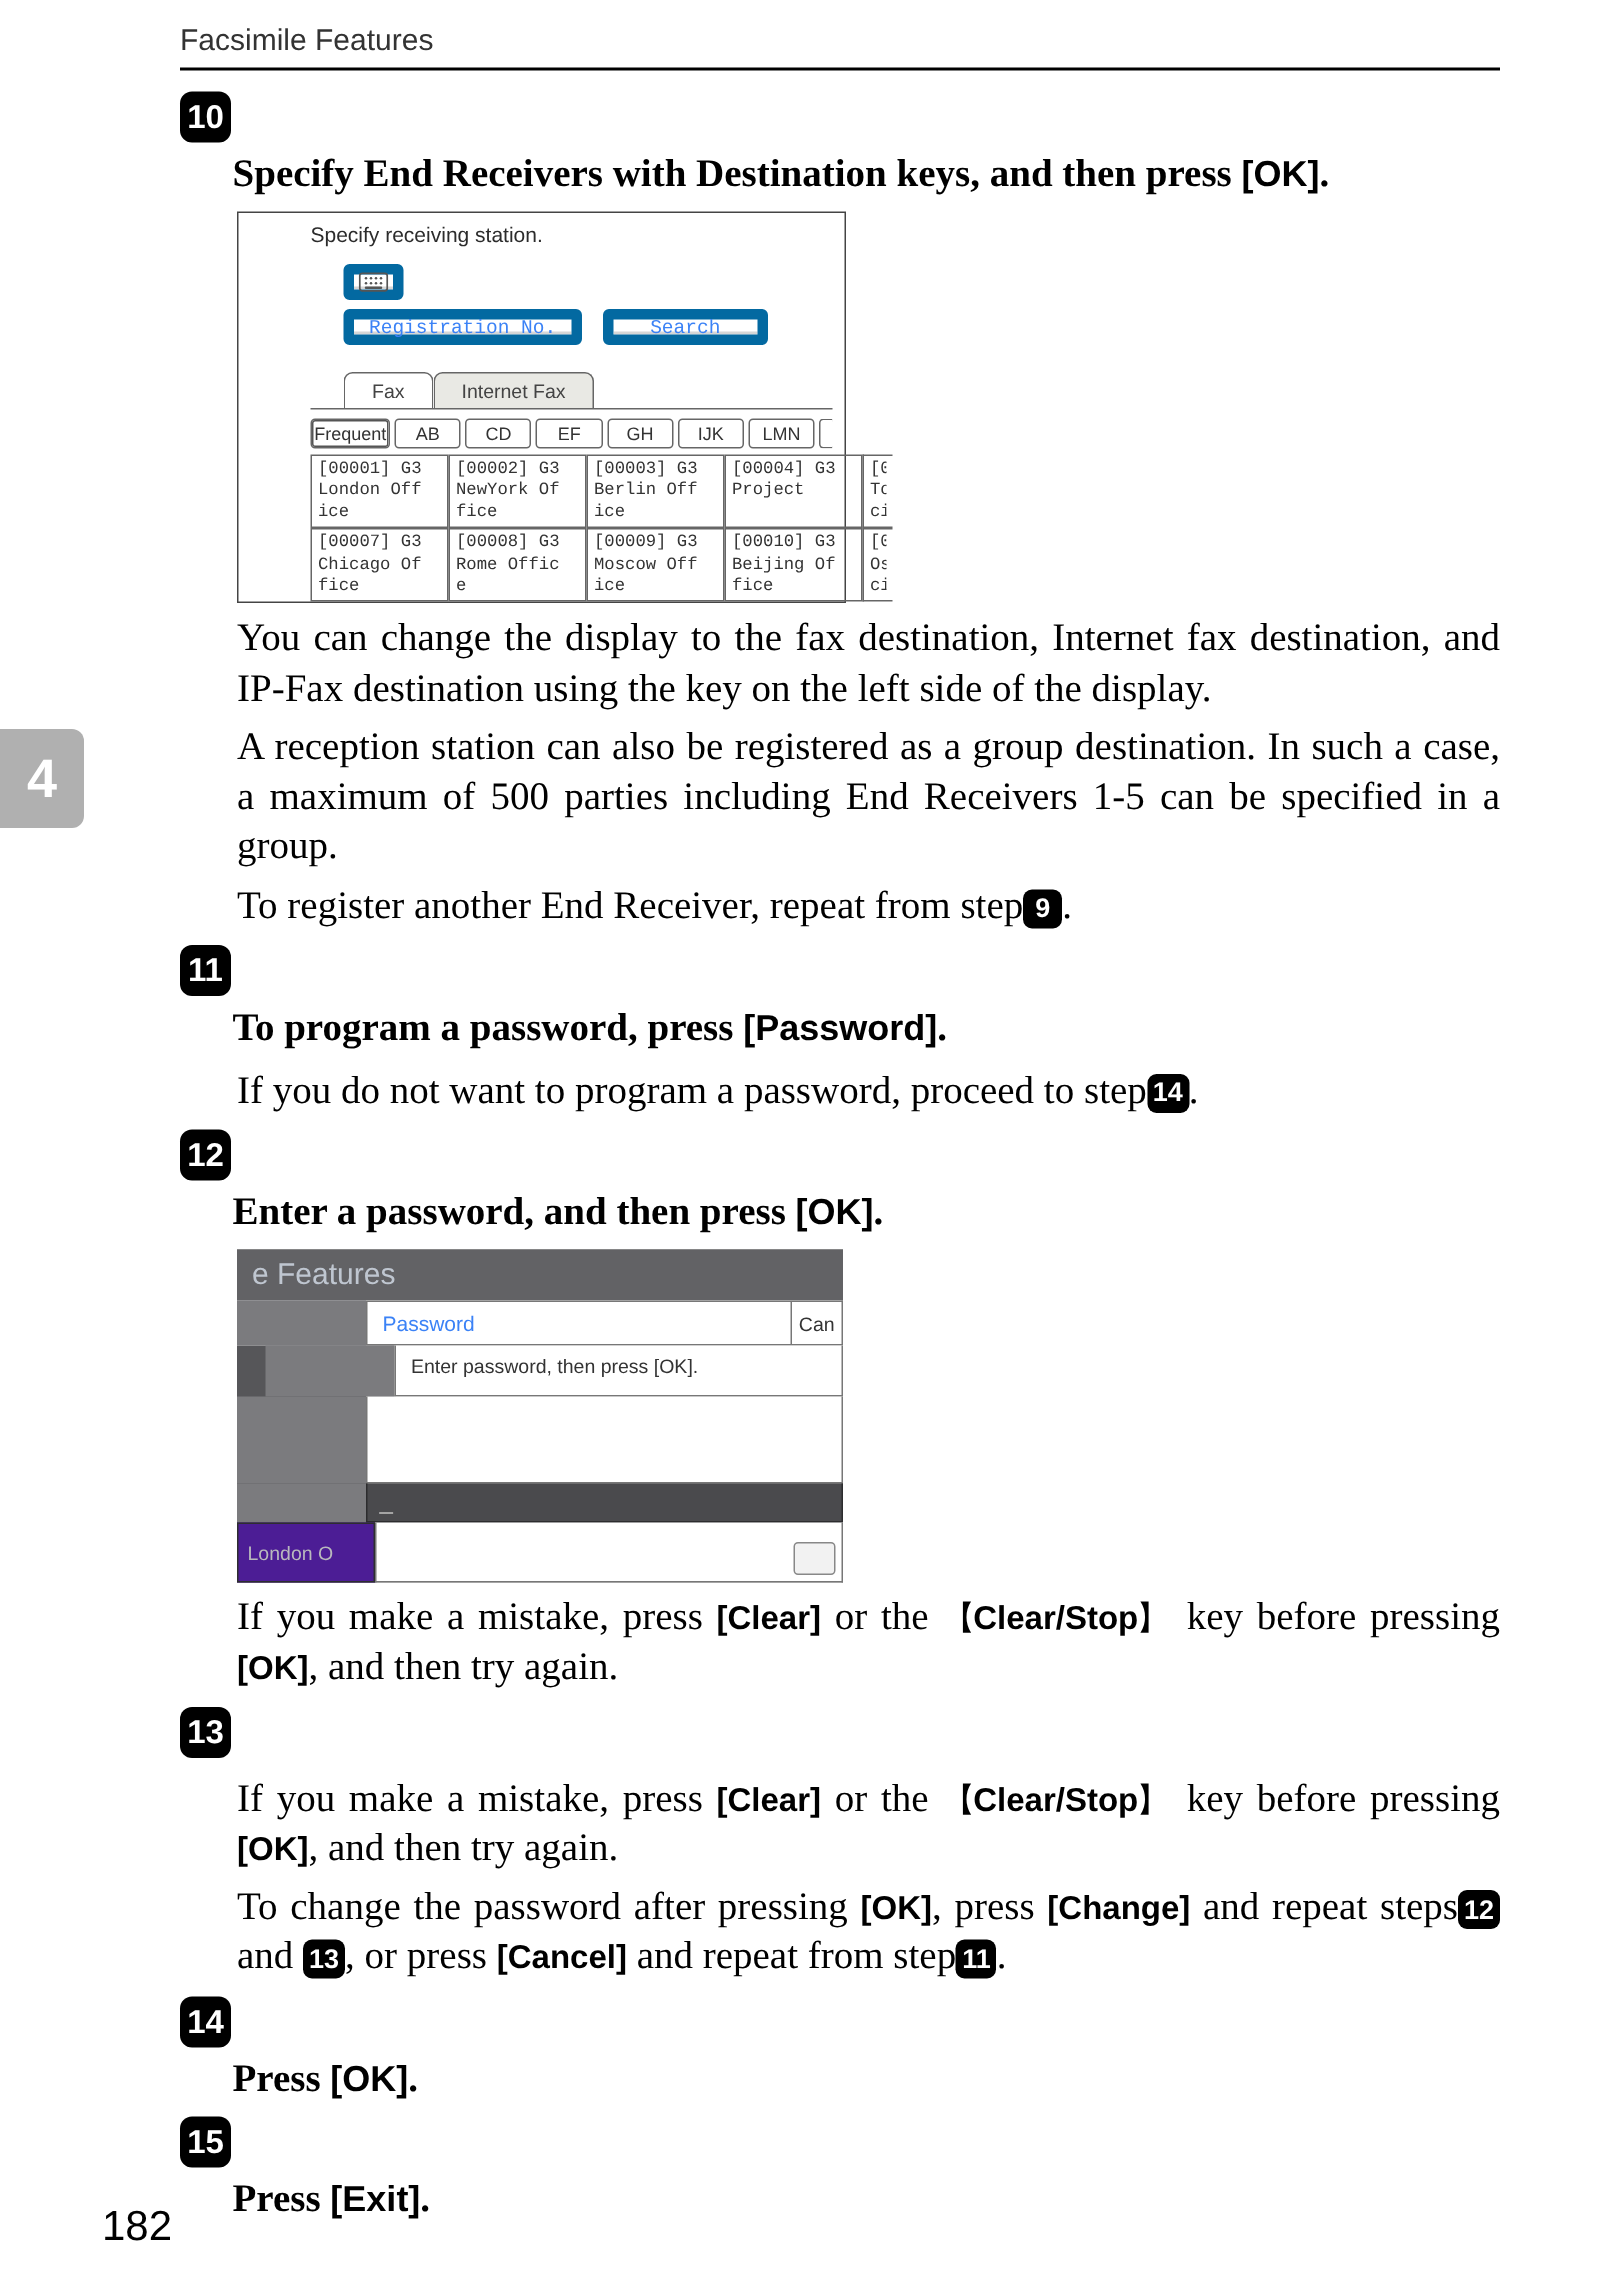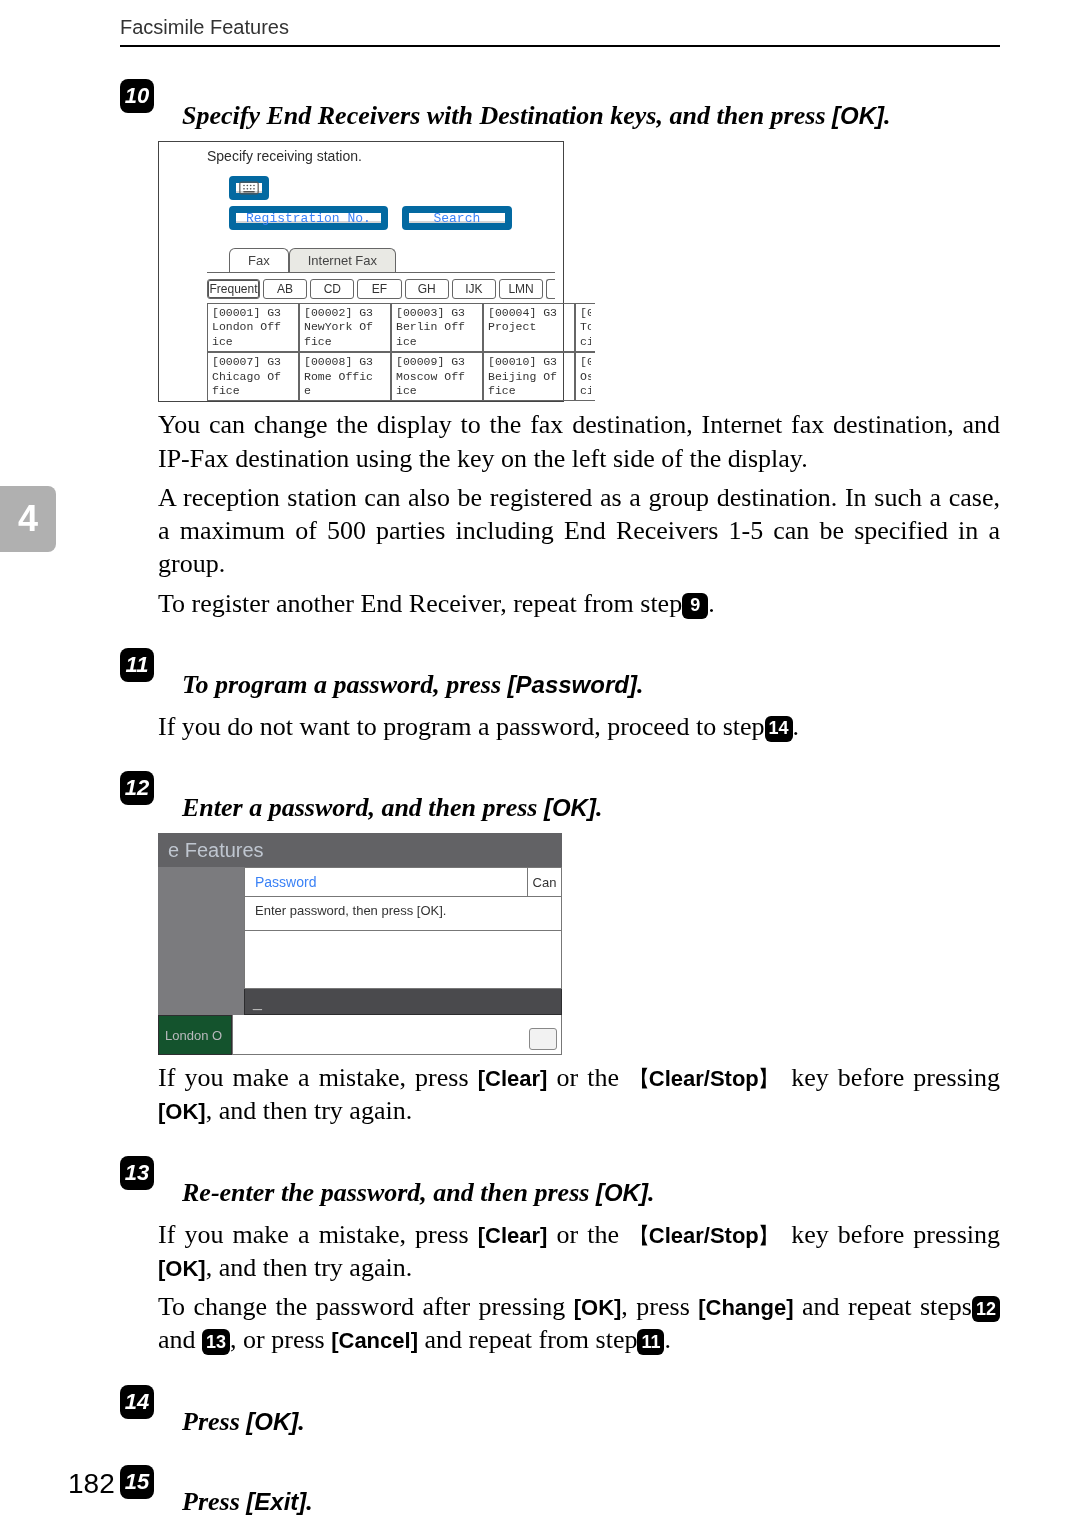--- a/index.html
+++ b/index.html
@@ -63,23 +63,22 @@
     font-family: Arial, Helvetica, sans-serif;
     font-weight:700;
     font-size:22px;
     vertical-align:middle;
   }
   .step-badge.sm {
     min-width:26px; height:26px; font-size:18px; border-radius:6px;
   }
 
   .step-line {
-    display:flex; align-items:center; gap:28px;
+    display:flex; align-items:flex-start; gap:1px;
     margin: 10px 0 10px 0;
-    font-style: italic;
   }
   .step-title {
     font-size:26px; font-weight:700;margin-top:40px;
   }
   .ui-key { font-family: Arial, Helvetica, sans-serif; font-weight:700; font-size:24px; }
   .ui-key-s { font-family: Arial, Helvetica, sans-serif; font-weight:700; font-size:22px; }
 
   .body-text {
     font-size:26px; line-height:1.28;
     margin: 6px 0 6px 38px;
@@ -193,20 +192,21 @@
     border:1px solid #777;
     font-size:14px;
   }
   .scr2 .can-btn {
     width:34px; background:#fff; border:1px solid #777; border-left:none;
     display:flex; align-items:center; justify-content:center;
     font-size:13px; color:#333;
   }
   .scr2 .row2 {
     display:flex;
+    padding-left:19px;
   }
   .scr2 .row2 .left-gap { height:34px; }
   .scr2 .instr {
     flex:1; background:#fff; color:#333;
     padding:6px 10px;
     border:1px solid #777; border-top:none;
     font-size:13px;
   }
   .scr2 .mid { height:58px; display:flex; }
   .scr2 .mid .left-gap { height:58px; }
@@ -218,22 +218,22 @@
   .scr2 .inputbar .field {
     flex:1; height:26px; background:#4a4a4d;
     border:1px solid #2c2c2e; border-top:none;
     display:flex; align-items:center; padding-left:8px;
     color:#bdbdbd; font-size:16px;
   }
   .scr2 .bottom {
     display:flex; height:40px;
   }
   .scr2 .bottom .list-item {
-    width:74px;
-    background:#14532d;
+    width:92px;
+    background:#4c1d95;
     border:1px solid #2e2e30;
     color:#b9b9bd; font-size:13px;
     display:flex; align-items:center; padding-left:6px;text-align:center;
   }
   .scr2 .bottom .space {
     flex:1; background:#fff; border:1px solid #777; border-top:none;
     display:flex; justify-content:flex-end; align-items:flex-end; padding:4px;
   }
   .tiny-btn {
     width:28px; height:22px; border:1px solid #888; border-radius:3px;
@@ -404,23 +404,20 @@
       </div>
     </div>
   </div>
 
   <p class="body-text">
     <span>If you make a mistake, press </span><span class="ui-key-s">[Clear]</span><span> or the </span><span class="hwkey ui-key-s">Clear/Stop</span><span> key before pressing </span><span class="ui-key-s">[OK]</span><span>, and then try again.</span>
   </p>
 
   <div class="step-line">
     <span class="step-badge">13</span>
-    <span class="step-title">
-      <span>Re-enter the password, and then press </span><span class="ui-key">[OK]</span><span>.</span>
-    </span>
   </div>
   <p class="body-text">
     <span>If you make a mistake, press </span><span class="ui-key-s">[Clear]</span><span> or the </span><span class="hwkey ui-key-s">Clear/Stop</span><span> key before pressing </span><span class="ui-key-s">[OK]</span><span>, and then try again.</span>
   </p>
   <p class="body-text">
     <span>To change the password after pressing </span><span class="ui-key-s">[OK]</span><span>, press </span><span class="ui-key-s">[Change]</span><span> and repeat steps</span><span class="step-badge sm">12</span><span> and </span><span class="step-badge sm">13</span><span>, or press </span><span class="ui-key-s">[Cancel]</span><span> and repeat from step</span><span class="step-badge sm">11</span><span>.</span>
   </p>
 
   <div class="step-line">
     <span class="step-badge">14</span>

